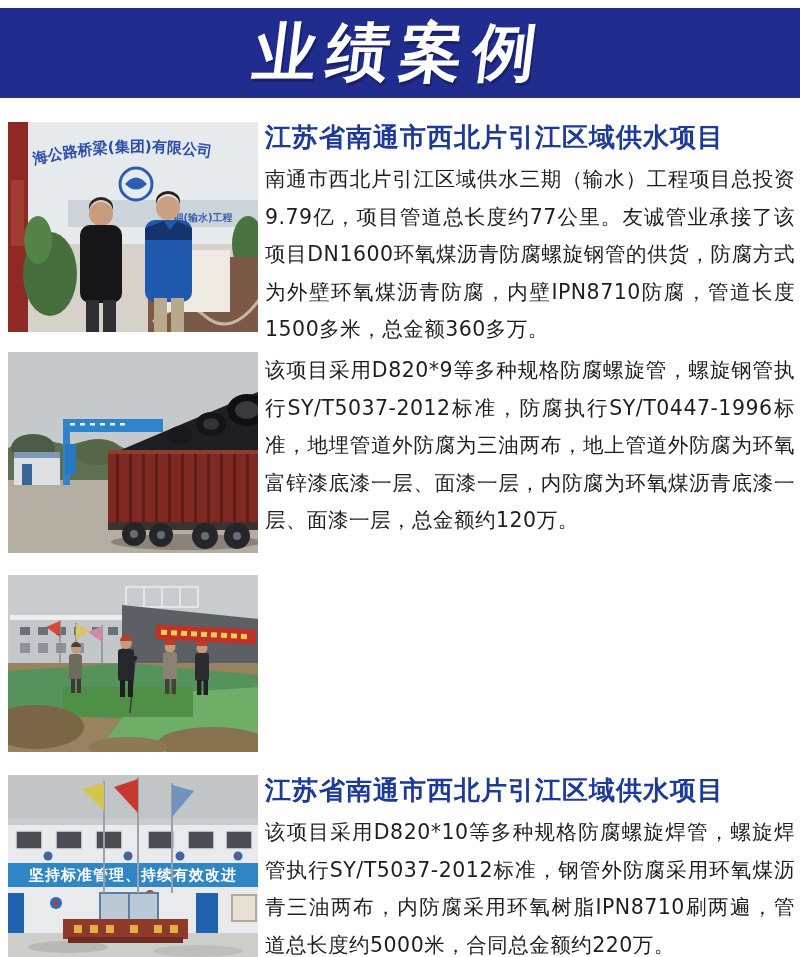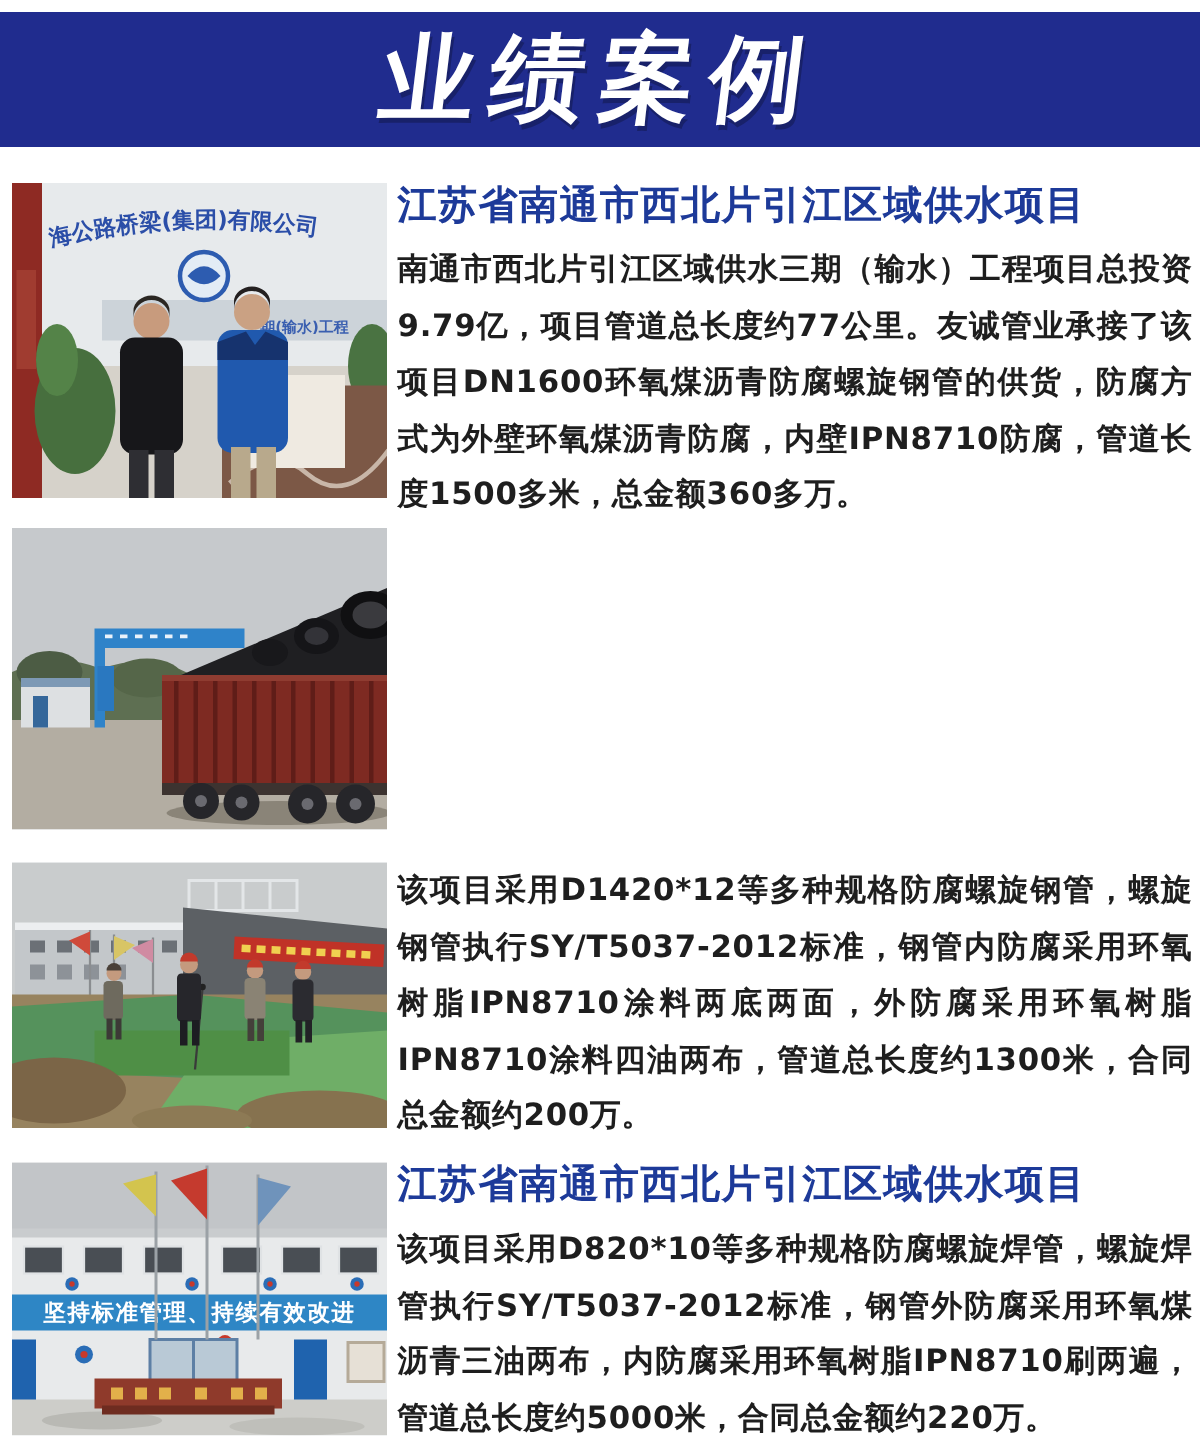--- a/index.html
+++ b/index.html
@@ -28,21 +28,21 @@
     position:absolute;left:0;top:0;width:250px;overflow:hidden;background:#d8dadc;
   }
   .photo svg{display:block}
   .content{position:absolute;left:257px;top:0;width:530px}
   .case h2{
     margin:0 0 8px 0;font-size:26px;line-height:31px;
     color:#1D3A99;font-weight:bold;letter-spacing:1px;white-space:nowrap;
   }
   .case p{
     margin:0;font-size:20.5px;line-height:37.5px;letter-spacing:.5px;
-    color:#1e1e1e;font-weight:bold;text-align:justify;
+    color:#1e1e1e;font-weight:normal;text-align:justify;
   }
 </style>
 </head>
 <body>
 
 <div class="banner">
   <h1>业绩案例</h1>
 </div>
 
 <div class="case" id="case1">
@@ -138,20 +138,21 @@
         <circle cx="126" cy="182" r="4" fill="#6a6a70"></circle>
       <circle cx="153" cy="183" r="12" fill="#26262a"></circle>
         <circle cx="153" cy="183" r="4" fill="#6a6a70"></circle>
       <circle cx="197" cy="184" r="13" fill="#26262a"></circle>
         <circle cx="197" cy="184" r="4" fill="#6a6a70"></circle>
       <circle cx="229" cy="184" r="13" fill="#26262a"></circle>
         <circle cx="229" cy="184" r="4" fill="#6a6a70"></circle>
     </svg>
   </div>
   <div class="content">
+    <p>该项目采用D820*9等多种规格防腐螺旋管，螺旋钢管执行SY/T5037-2012标准，防腐执行SY/T0447-1996标准，地埋管道外防腐为三油两布，地上管道外防腐为环氧富锌漆底漆一层、面漆一层，内防腐为环氧煤沥青底漆一层、面漆一层，总金额约120万。</p>
   </div>
 </div>
 
 <div class="case" id="case3">
   <div class="photo">
     <svg viewBox="0 0 250 177" width="250" height="177">
       <rect width="250" height="95" fill="#c9cccd"></rect>
 
       <rect x="2" y="42" width="112" height="50" fill="#c3c7ca"></rect>
       <rect x="2" y="40" width="112" height="5" fill="#eceef0"></rect>
@@ -231,21 +232,20 @@
       <g>
         <circle cx="194" cy="73" r="5.5" fill="#c49a7e"></circle>
           <path d="M188.5,71 a5.5,5.5 0 0 1 11,0 z" fill="#c23a2c"></path>
         <rect x="187" y="78" width="14" height="28" rx="3" fill="#2b2b30"></rect>
         <rect x="189" y="105" width="4.5" height="15" fill="#222226"></rect>
           <rect x="195.5" y="105" width="4.5" height="15" fill="#222226"></rect>
       </g>
     </svg>
   </div>
   <div class="content">
-    <p>该项目采用D1420*12等多种规格防腐螺旋钢管，螺旋钢管执行SY/T5037-2012标准，钢管内防腐采用环氧树脂IPN8710涂料两底两面，外防腐采用环氧树脂IPN8710涂料四油两布，管道总长度约1300米，合同总金额约200万。</p>
   </div>
 </div>
 
 <div class="case" id="case4">
   <div class="photo">
     <svg viewBox="0 0 250 182" width="250" height="182">
       <rect width="250" height="70" fill="#c2c5c8"></rect>
       <rect y="48" width="250" height="112" fill="#e8eaeb"></rect>
       <rect y="44" width="250" height="6" fill="#c9ccce"></rect>
 

